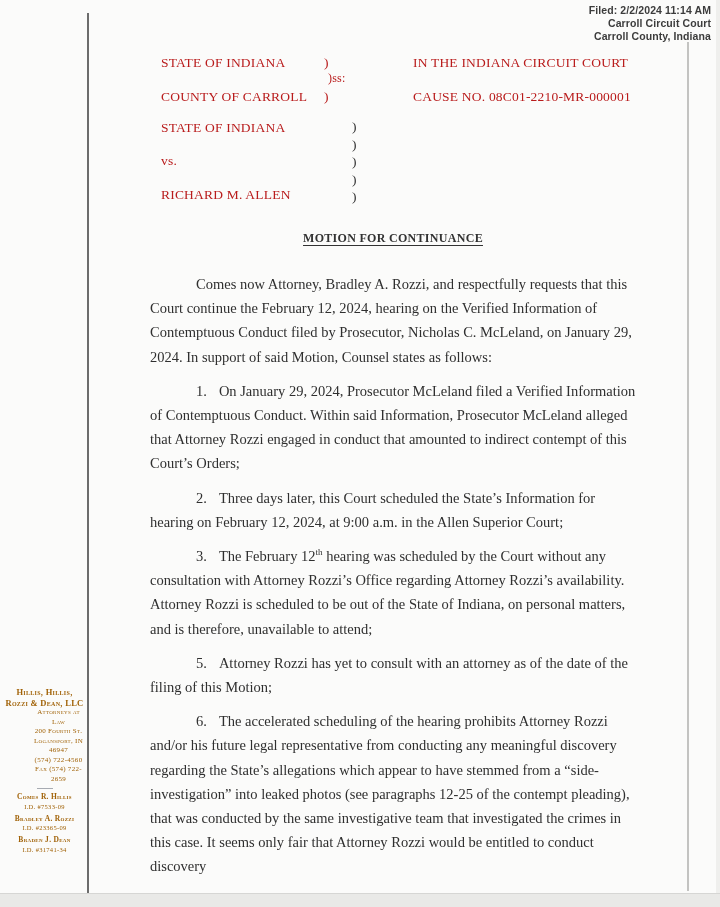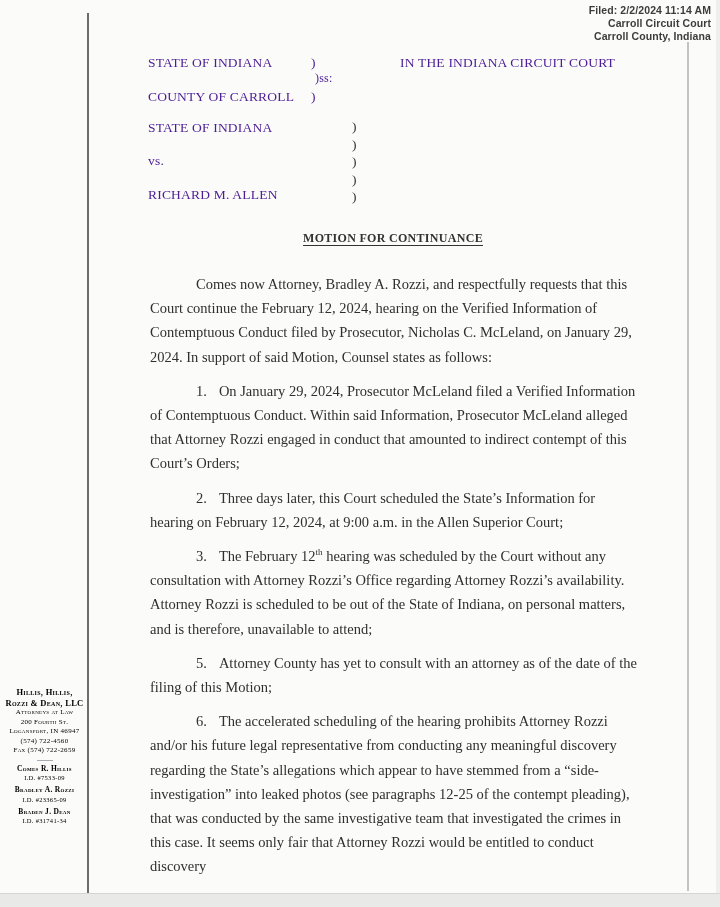--- a/index.html
+++ b/index.html
@@ -14,21 +14,21 @@
   .rule-right{position:absolute;left:687px;top:42px;width:2px;height:849px;background:#c3c3c1;}
   .edge-right{position:absolute;right:0;top:0;width:4px;height:100%;background:#efefed;}
   .edge-bottom{position:absolute;left:0;bottom:0;width:100%;height:13px;background:#e9e9e7;border-top:1px solid #d6d6d4;}
   
   .stamp{
     position:absolute;top:4px;right:9px;text-align:right;
     font-family:"Liberation Sans", sans-serif;font-weight:bold;
     font-size:10.5px;line-height:13px;color:#3c3c3c;letter-spacing:.1px;
   }
   
-  .cap{position:absolute;font-size:13.5px;color:#4c1d95;letter-spacing:.2px;white-space:nowrap;}
+  .cap{position:absolute;font-size:13.5px;color:#b91c1c;letter-spacing:.2px;white-space:nowrap;margin-left:13px;}
   .paren-col{
     position:absolute;left:352px;top:118px;font-size:13.5px;line-height:17.6px;
     white-space:pre-line;color:#343434;
   }
   
   .doc-title{
     position:absolute;left:140px;top:231px;width:506px;text-align:center;
     font-weight:bold;font-size:12px;letter-spacing:.3px;
   }
   .doc-title span{text-decoration:underline;text-underline-offset:3px;}
@@ -36,24 +36,24 @@
   .body-text{
     position:absolute;left:140px;top:262px;width:508px;
     font-size:14.5px;line-height:24.2px;color:#2f2f2f;
   }
   .body-text p{margin:10px;text-indent:46px;}
   .pnum{margin-right:12px;}
   sup{font-size:9px;vertical-align:super;line-height:0;}
   
   .letterhead{
     position:absolute;left:3px;top:687px;width:83px;text-align:center;
-    color:#000000;font-variant:small-caps;letter-spacing:.3px;
+    color:#a16207;font-variant:small-caps;letter-spacing:.3px;
   }
   .lh-firm{font-size:8.5px;line-height:10.5px;font-weight:bold;}
-  .lh-small{font-size:7px;line-height:9.5px;}
+  .lh-small{font-size:7px;line-height:9.5px;margin-left:28px;}
   .lh-div{width:16px;margin:4px auto 3px auto;border-top:1px solid #a7abb2;}
   .lh-name{font-size:7.5px;line-height:9.5px;font-weight:bold;margin-top:3px;}
   .lh-id{font-size:6.5px;line-height:9px;}
 </style>
 </head>
 <body>
 
 <div class="canvas">
 
   <div class="rule-left"></div>
@@ -67,40 +67,41 @@
     <div>Carroll County, Indiana</div>
   </div>
 
   <div class="cap" style="left:148px;top:55px;">STATE OF INDIANA</div>
   <div class="cap" style="left:311px;top:55px;">)</div>
   <div class="cap" style="left:315px;top:71px;font-size:12px;">)ss:</div>
   <div class="cap" style="left:311px;top:89px;">)</div>
   <div class="cap" style="left:148px;top:89px;">COUNTY OF CARROLL</div>
 
   <div class="cap" style="left:400px;top:55px;">IN THE INDIANA CIRCUIT COURT</div>
+  <div class="cap" style="left:400px;top:89px;">CAUSE NO. 08C01-2210-MR-000001</div>
 
   <div class="cap" style="left:148px;top:120px;">STATE OF INDIANA</div>
   <div class="cap" style="left:148px;top:153px;">vs.</div>
   <div class="cap" style="left:148px;top:187px;">RICHARD M. ALLEN</div>
   <div class="paren-col">)
 )
 )
 )
 )</div>
 
   <div class="doc-title">
     <span>MOTION FOR CONTINUANCE</span>
   </div>
 
   <div class="body-text">
     <p>Comes now Attorney, Bradley A. Rozzi, and respectfully requests that this Court continue the February 12, 2024, hearing on the Verified Information of Contemptuous Conduct filed by Prosecutor, Nicholas C. McLeland, on January 29, 2024.  In support of said Motion, Counsel states as follows:</p>
     <p><span class="pnum">1.</span><span>On January 29, 2024, Prosecutor McLeland filed a Verified Information of Contemptuous Conduct.  Within said Information, Prosecutor McLeland alleged that Attorney Rozzi engaged in conduct that amounted to indirect contempt of this Court’s Orders;</span></p>
     <p><span class="pnum">2.</span><span>Three days later, this Court scheduled the State’s Information for hearing on February 12, 2024, at 9:00 a.m. in the Allen Superior Court;</span></p>
     <p><span class="pnum">3.</span><span>The February 12</span><sup>th</sup><span> hearing was scheduled by the Court without any consultation with Attorney Rozzi’s Office regarding Attorney Rozzi’s availability.  Attorney Rozzi is scheduled to be out of the State of Indiana, on personal matters, and is therefore, unavailable to attend;</span></p>
-    <p><span class="pnum">5.</span><span>Attorney County has yet to consult with an attorney as of the date of the filing of this Motion;</span></p>
+    <p><span class="pnum">5.</span><span>Attorney Rozzi has yet to consult with an attorney as of the date of the filing of this Motion;</span></p>
     <p><span class="pnum">6.</span><span>The accelerated scheduling of the hearing prohibits Attorney Rozzi and/or his future legal representative from conducting any meaningful discovery regarding the State’s allegations which appear to have stemmed from a “side-investigation” into leaked photos (see paragraphs 12-25 of the contempt pleading), that was conducted by the same investigative team that investigated the crimes in this case.   It seems only fair that Attorney Rozzi would be entitled to conduct discovery</span></p>
   </div>
 
   <div class="letterhead">
     <div class="lh-firm">Hillis, Hillis,</div>
     <div class="lh-firm">Rozzi &amp; Dean, LLC</div>
     <div class="lh-small">Attorneys at Law</div>
     <div class="lh-small">200 Fourth St.</div>
     <div class="lh-small">Logansport, IN 46947</div>
     <div class="lh-small">(574) 722-4560</div>

